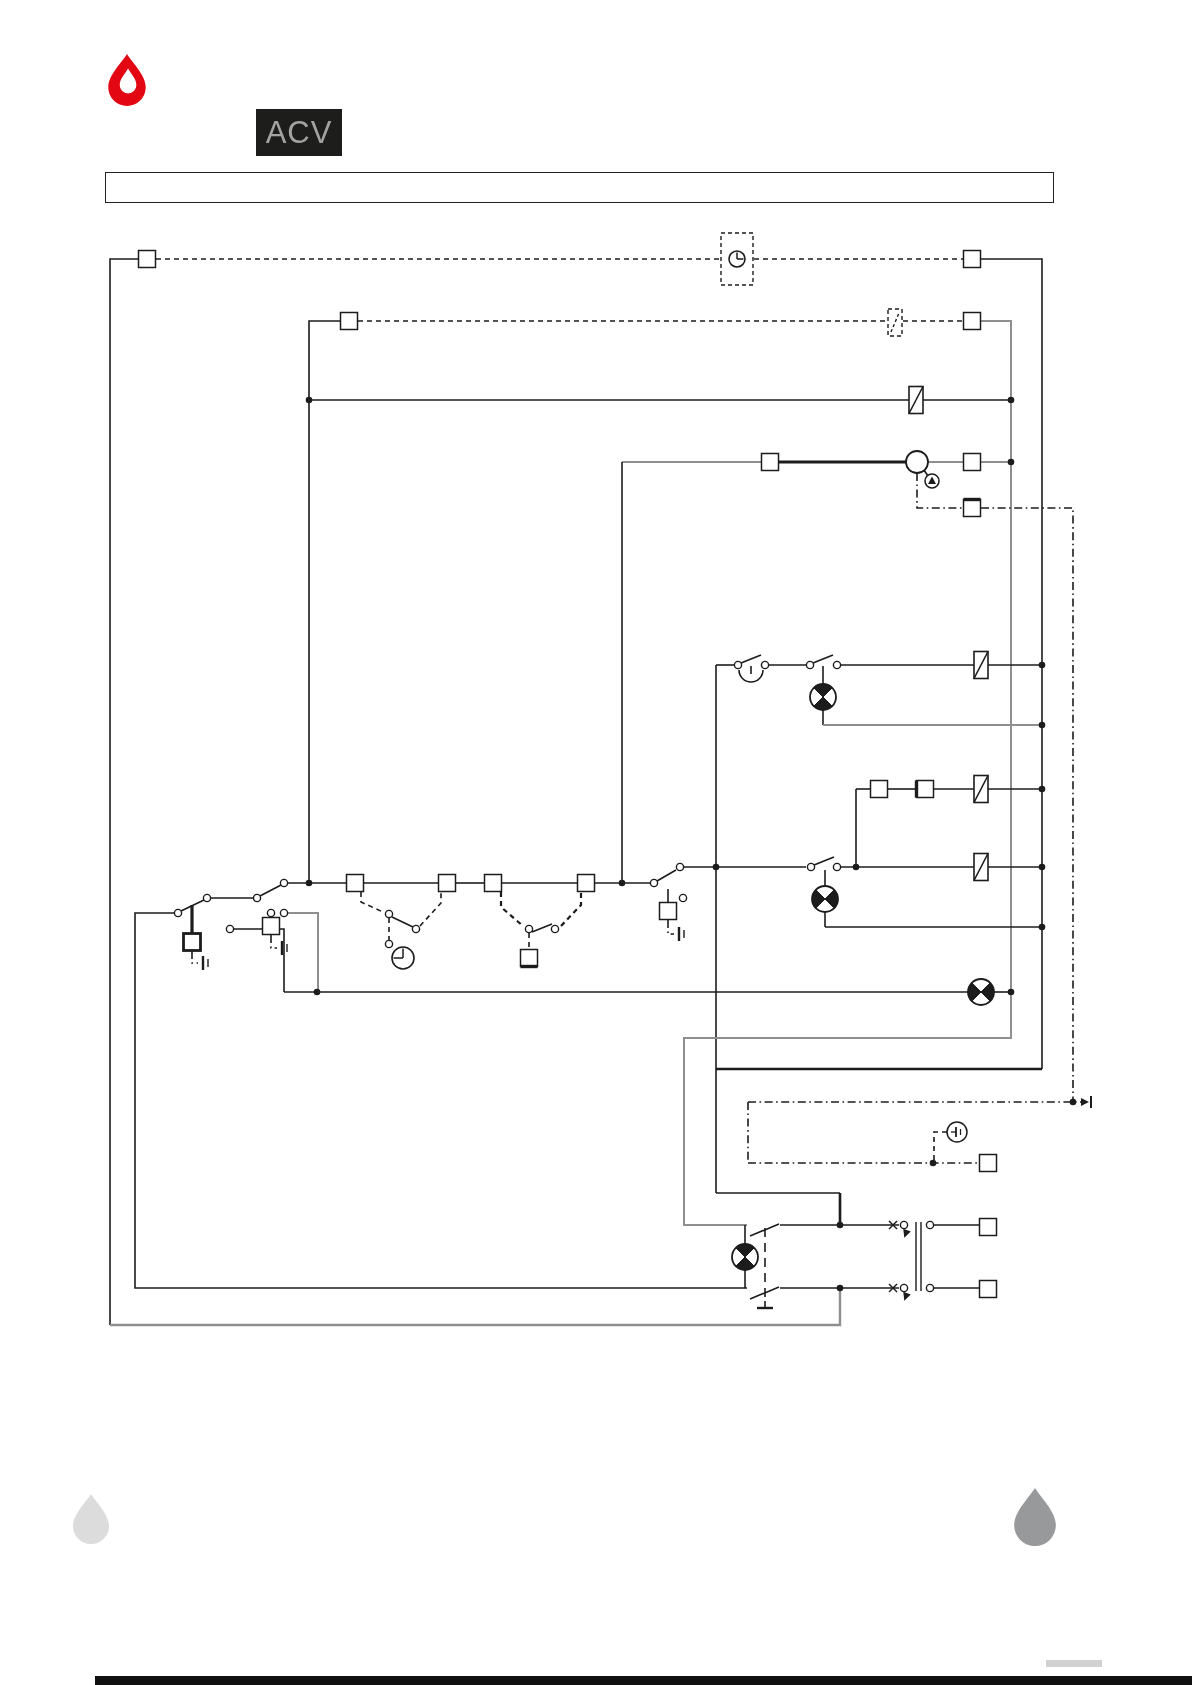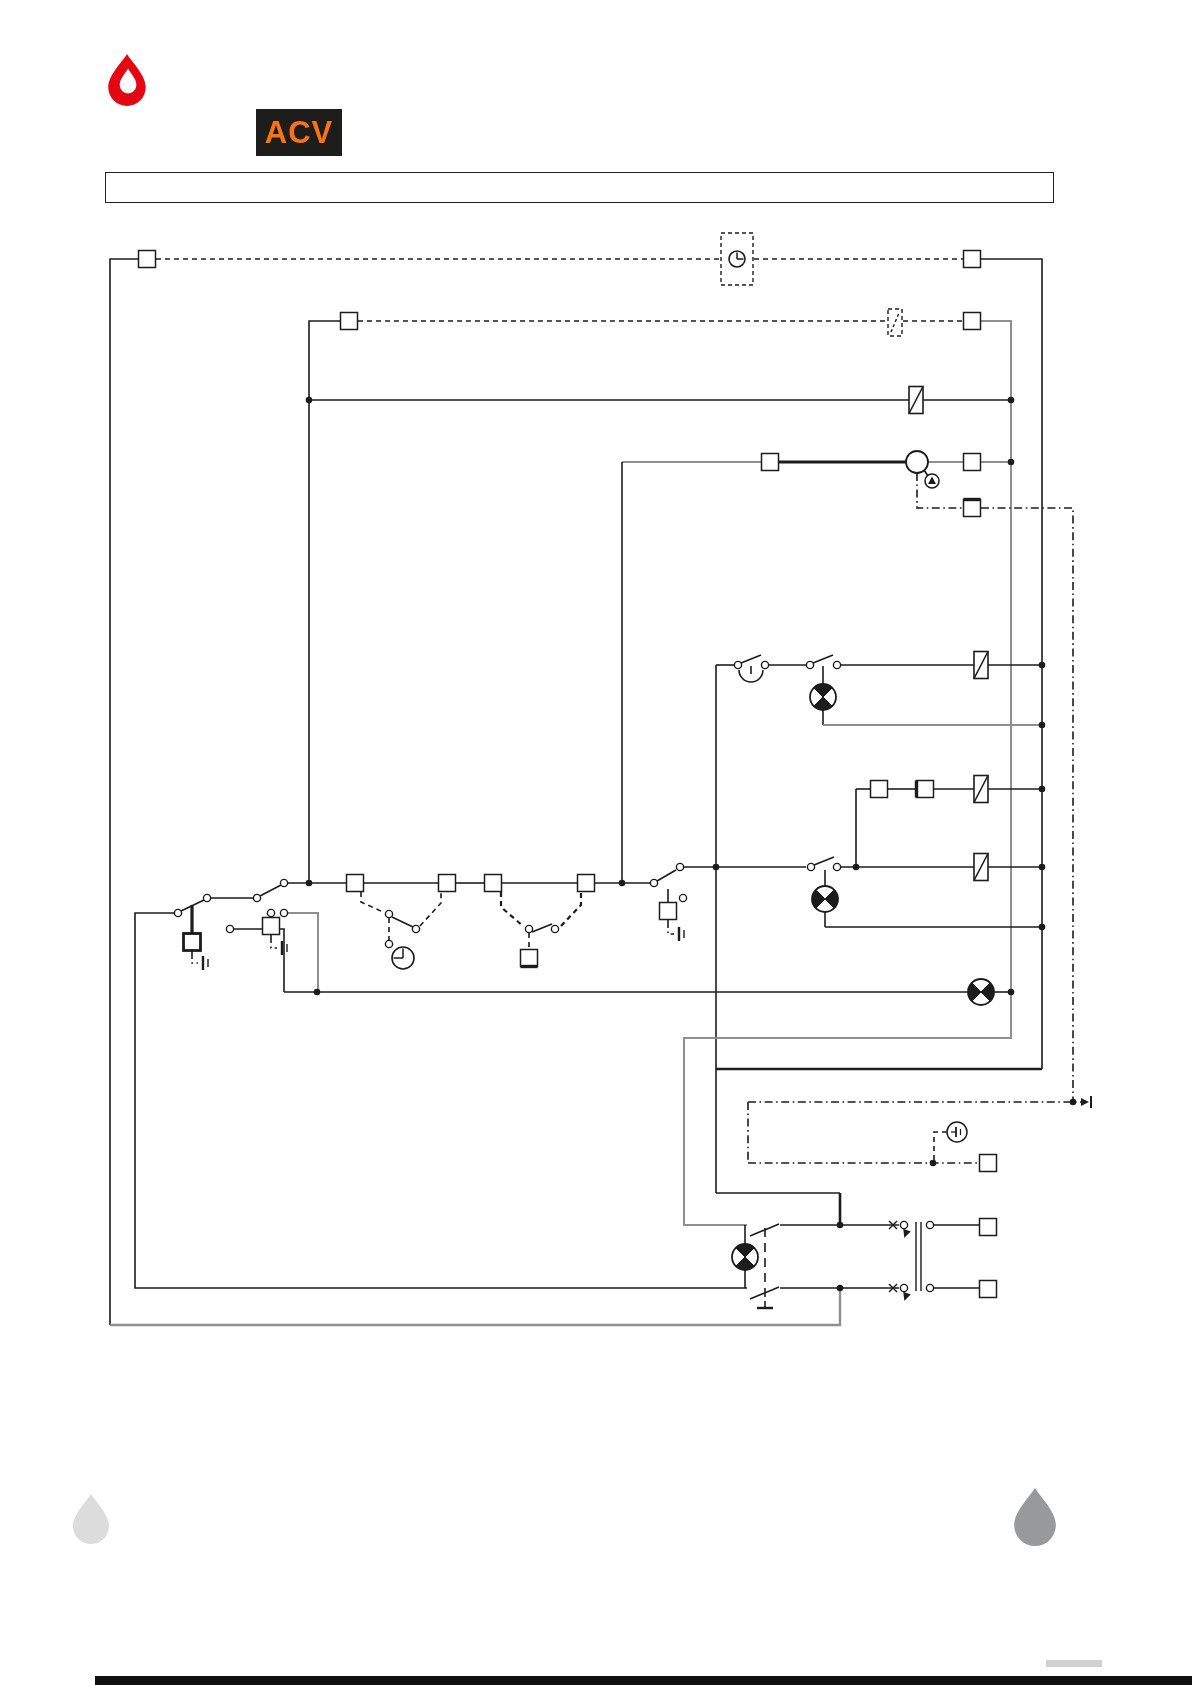--- a/index.html
+++ b/index.html
@@ -1,20 +1,20 @@
 <!DOCTYPE html>
 <html><head>
 <meta charset="utf-8">
 <style>
   html,body{margin:0;padding:0;background:#ffffff;}
   body{width:1192px;height:1685px;position:relative;font-family:"Liberation Sans",sans-serif;overflow:hidden;}
   .abs{position:absolute;}
   
   #logo-box{left:152px;top:57px;width:86px;height:47px;background:#1d1d1b;display:flex;align-items:center;justify-content:center;}
-  #logo-text{color:#f97316;font-weight:bold;font-size:31px;letter-spacing:1px;font-family:"Liberation Sans",sans-serif;}
+  #logo-text{color:#a3a3a3;font-weight:normal;font-size:31px;letter-spacing:1px;font-family:"Liberation Sans",sans-serif;}
   
   #header-bar{left:105px;top:172px;width:949px;height:31px;border:1.6px solid #222;box-sizing:border-box;background:#fff;}
   
   #footer-bar{left:95px;top:1676px;width:1097px;height:9px;background:#101010;}
   #footer-smudge{left:1046px;top:1660px;width:56px;height:7px;background:#c9c9c9;opacity:.85;}
   svg{display:block;}
 </style>
 </head>
 <body>
 

